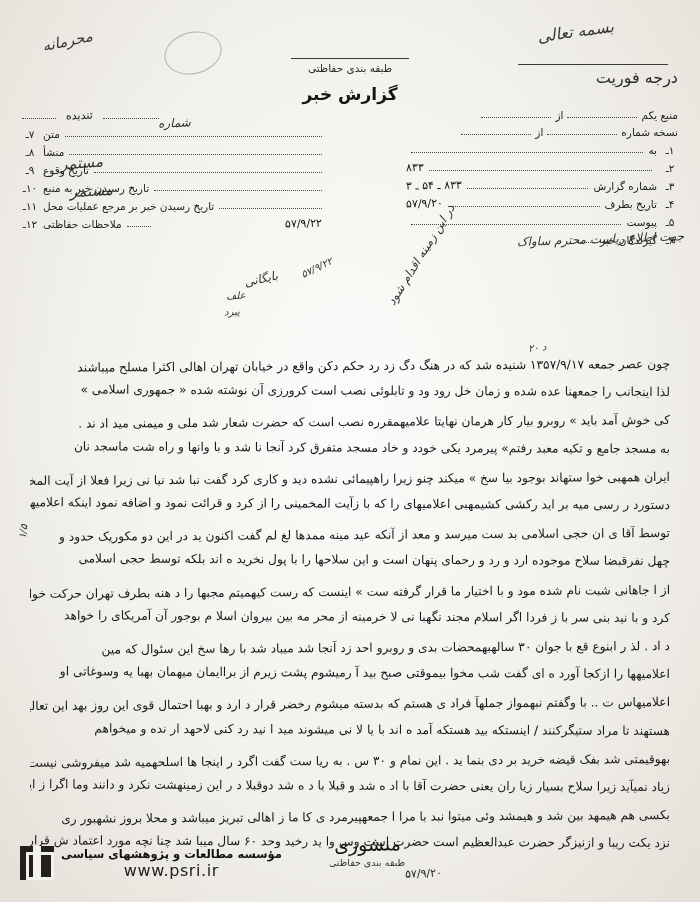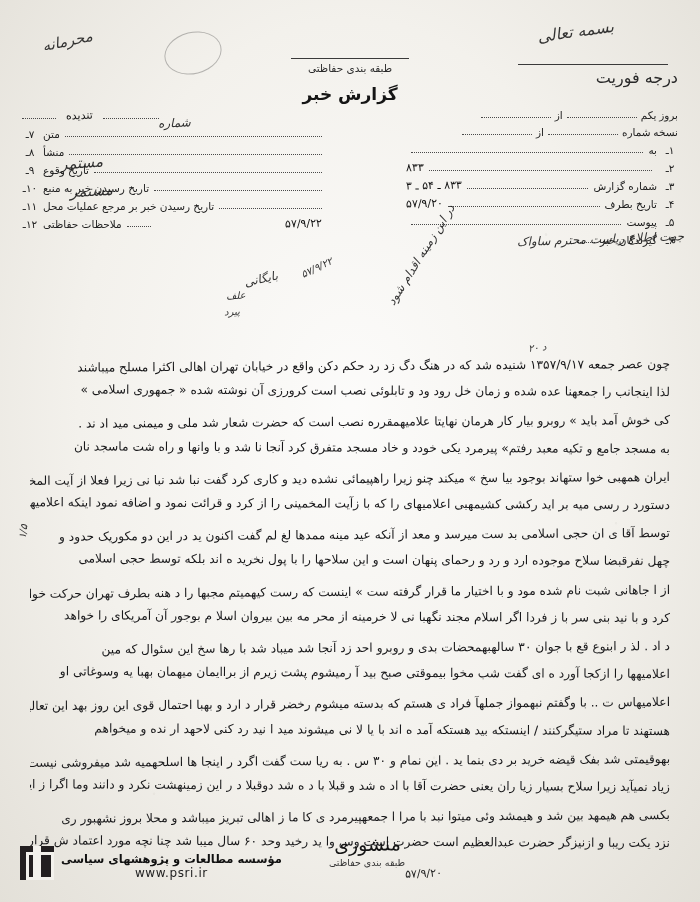--- a/index.html
+++ b/index.html
@@ -141,21 +141,21 @@
 
   
   .minirow {
     display: flex;
     align-items: flex-end;
     gap: 4px;
     height: 17px;
     white-space: nowrap;
     justify-content: flex-start;
   }
-  .minirow .lbl { flex: 0 0 auto; font-family: Liberation Serif, serif; }
+  .minirow .lbl { flex: 0 0 auto; }
   .minirow .dots {
     width: 70px;
     border-bottom: 1px dotted #4a4a4a;
     height: 11px;
     margin-bottom: 3px;
   }
 
   
   .subject {
     position: absolute;
@@ -257,21 +257,21 @@
     background: #f3f1ec;
   }
   .archive-text { text-align: right; }
   .archive-title {
     font-size: 11.5px;
     color: #111;
     font-weight: bold;
     white-space: nowrap;
   }
   .archive-url {
-    font-size: 12px;
+    font-size: 16px;
     color: #222;
     letter-spacing: .6px;
     direction: ltr;
     text-align: center;
   }
 
   
   .scrawl {
     position: absolute;
     color: #1a1a1a;
@@ -314,21 +314,21 @@
       <span>درجه فوریت</span>
     </div>
 
     <div class="hdr-scrawl" style="top:16px; right:78px; font-size:16px; transform:rotate(-8deg);">بسمه تعالی</div>
     <div class="hdr-scrawl" style="top:26px; left:34px; font-size:15px; transform:rotate(-12deg);">محرمانه</div>
     <div class="stamp-circle" style="top:26px; right:470px;"></div>
 
     <div class="form-right">
 
       <div class="minirow">
-        <span class="lbl">بروز یکم</span>
+        <span class="lbl">منبع یکم</span>
         <span class="dots"></span>
         <span class="lbl">از</span>
         <span class="dots"></span>
       </div>
 
       <div class="minirow">
         <span class="lbl">نسخه شماره</span>
         <span class="dots"></span>
         <span class="lbl">از</span>
         <span class="dots"></span>

